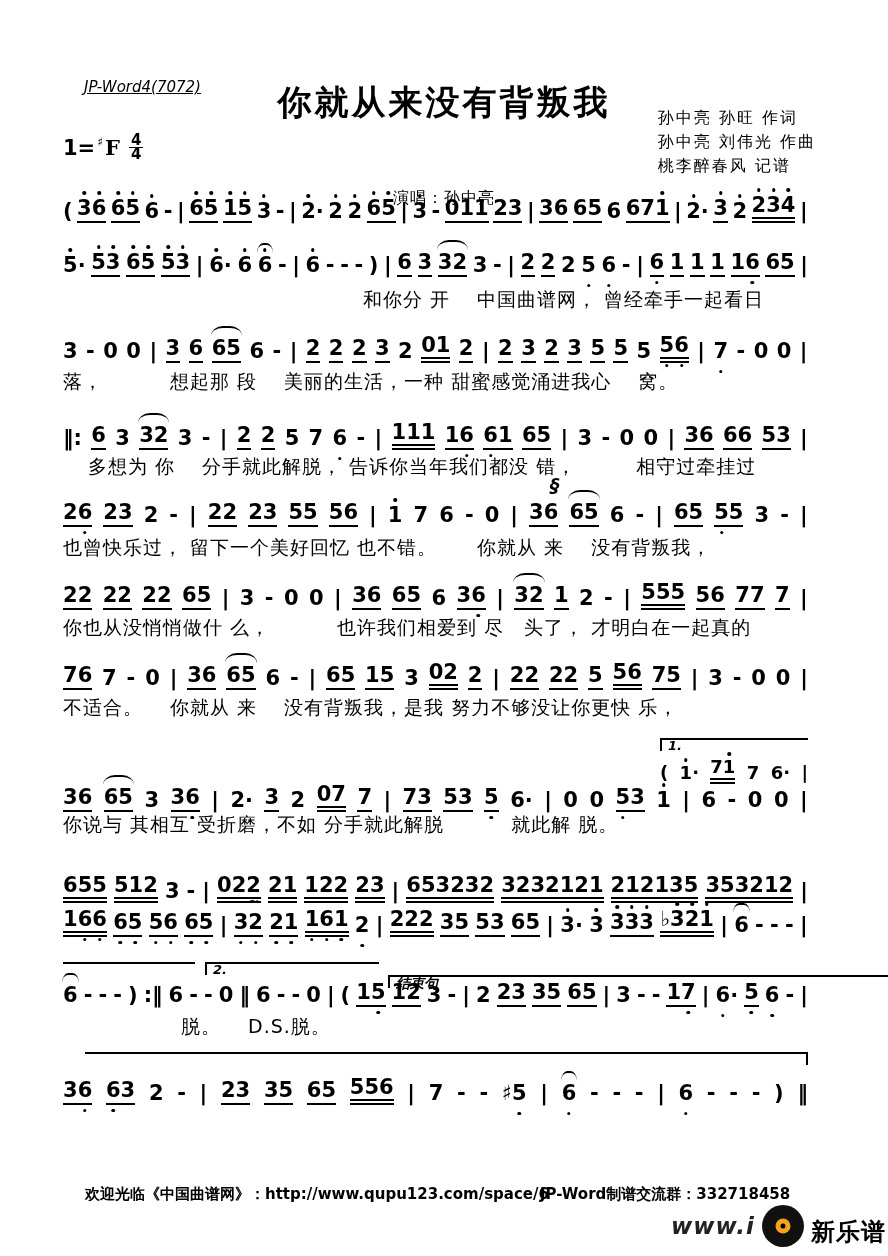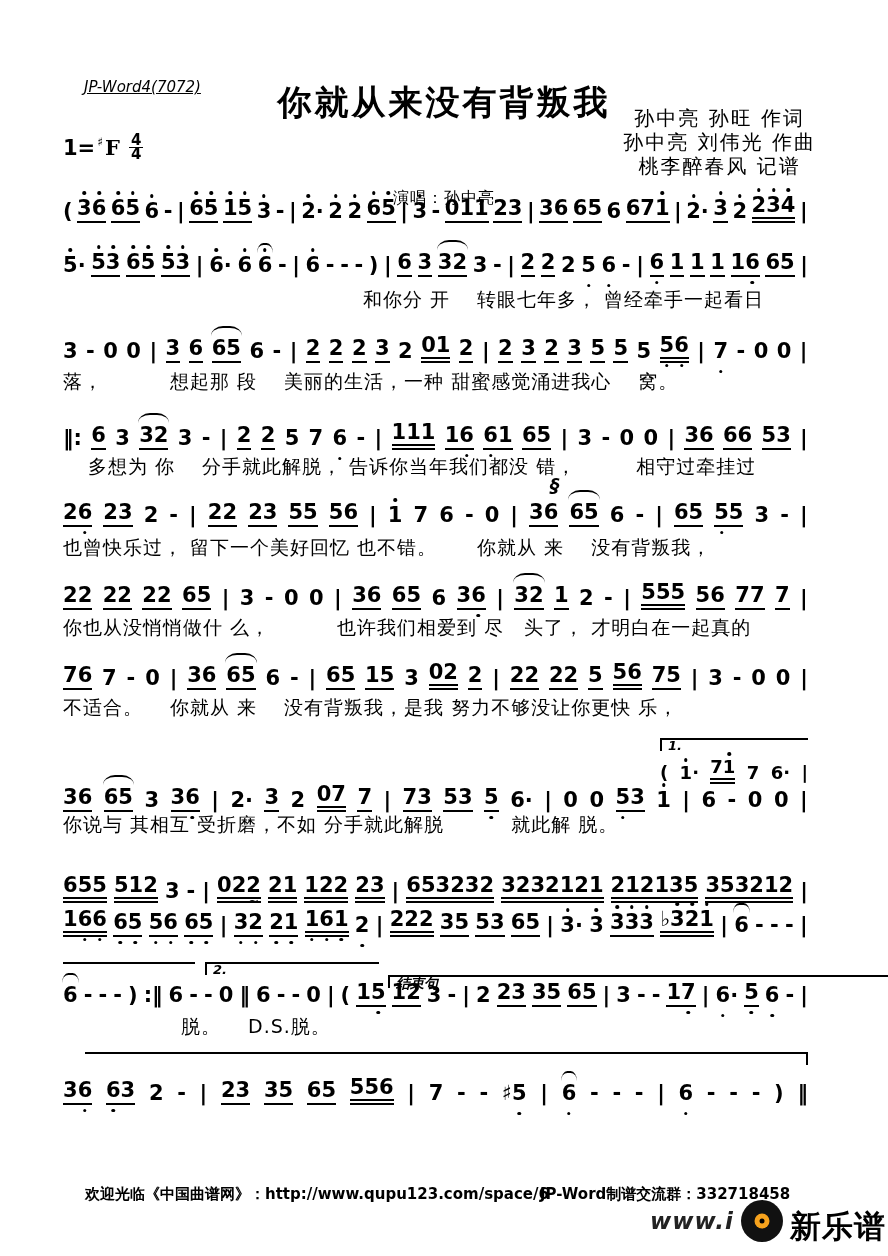--- a/index.html
+++ b/index.html
@@ -3,21 +3,21 @@
 <meta charset="utf-8">
 <style>
   html,body{margin:0;padding:0;}
   body{width:888px;height:1256px;background:#fff;color:#000;position:relative;overflow:hidden;
        font-family:"DejaVu Sans",sans-serif;}
   .abs{position:absolute;}
   
   .watermark{left:84px;top:78px;font-style:italic;font-size:15px;text-decoration:underline;}
   .title{left:0;right:0;top:80px;text-align:center;font-size:34px;font-weight:bold;letter-spacing:3px;}
   .performer{left:0;right:0;top:140px;text-align:center;font-size:16px;letter-spacing:1px;margin-top:48px;}
-  .credits{right:72px;top:106px;font-size:20px;line-height:24px;letter-spacing:2px;text-align:center;}
+  .credits{right:72px;top:106px;font-size:16px;line-height:24px;letter-spacing:2px;text-align:left;}
   .keysig{left:63px;top:134px;font-size:21px;font-weight:bold;display:flex;align-items:center;gap:2px;}
   .keysig sup{font-size:12px;vertical-align:top;position:relative;top:-6px;}
   .keysig .letter{font-family:"DejaVu Serif",serif;font-weight:bold;}
   .frac{display:inline-flex;flex-direction:column;align-items:center;font-size:15px;line-height:13px;margin-left:7px;font-weight:bold;}
   .frac span:first-child{border-bottom:1.5px solid #000;padding:0 2px;}
   
   .notes{left:63px;right:80px;display:flex;justify-content:space-between;align-items:flex-end;
          font-weight:bold;font-size:21px;white-space:nowrap;}
   .tok{position:relative;display:inline-block;line-height:1.15;}
   .u1{display:inline-block;border-bottom:2px solid #000;padding-bottom:1px;}
@@ -42,21 +42,21 @@
               font-weight:bold;font-size:18px;margin-top:6px;white-space:nowrap;}
   
   .foot{font-size:15px;font-weight:bold;line-height:29px;white-space:pre;}
   .brand{right:2px;bottom:8px;display:flex;align-items:center;gap:7px;}
   .www{font-size:23px;font-weight:bold;font-style:italic;color:#222;letter-spacing:1px;}
   .vinyl{width:42px;height:42px;border-radius:50%;position:relative;}
   .vinyl::before{content:"";position:absolute;left:50%;top:50%;transform:translate(-50%,-50%);
                  width:15px;height:15px;border-radius:50%;background:var(--vc,#f6a21d);}
   .vinyl::after{content:"";position:absolute;left:50%;top:50%;transform:translate(-50%,-50%);
                 width:5px;height:5px;border-radius:50%;background:#000;}
-  .brandname{font-size:31px;font-weight:bold;letter-spacing:1px;margin-top:13px;}
+  .brandname{font-size:24px;font-weight:bold;letter-spacing:1px;margin-top:13px;}
 </style>
 </head>
 <body>
 
 <div class="abs watermark">JP-Word4(7072)</div>
 <div class="abs title">你就从来没有背叛我</div>
 <div class="abs performer">演唱：孙中亮</div>
 <div class="abs credits">
   <div>孙中亮 孙旺 作词</div>
   <div>孙中亮 刘伟光 作曲</div>
@@ -137,21 +137,21 @@
     <span class="tok"><span class="c">-</span></span>
     <span class="tok"><span class="c">|</span></span>
     <span class="tok"><span class="u1"><span class="c lo">6</span></span></span>
     <span class="tok"><span class="u1"><span class="c">1</span></span></span>
     <span class="tok"><span class="u1"><span class="c">1</span></span></span>
     <span class="tok"><span class="u1"><span class="c">1</span></span></span>
     <span class="tok"><span class="u1"><span class="c">1</span><span class="c lo">6</span></span></span>
     <span class="tok"><span class="u1"><span class="c">6</span><span class="c">5</span></span></span>
     <span class="tok"><span class="c">|</span></span>
   </div>
-<div class="abs lyr" style="top:287px;padding-left:300px">和你分 开　 转眼七年多， 曾经牵手一起看日</div>
+<div class="abs lyr" style="top:287px;padding-left:300px">和你分 开　 中国曲谱网， 曾经牵手一起看日</div>
 
 <div class="abs notes" style="top:333px">
     <span class="tok"><span class="c">3</span></span>
     <span class="tok"><span class="c">-</span></span>
     <span class="tok"><span class="c">0</span></span>
     <span class="tok"><span class="c">0</span></span>
     <span class="tok"><span class="c">|</span></span>
     <span class="tok"><span class="u1"><span class="c">3</span></span></span>
     <span class="tok"><span class="u1"><span class="c">6</span></span></span>
     <span class="tok arc"><span class="u1"><span class="c">6</span><span class="c">5</span></span></span>

